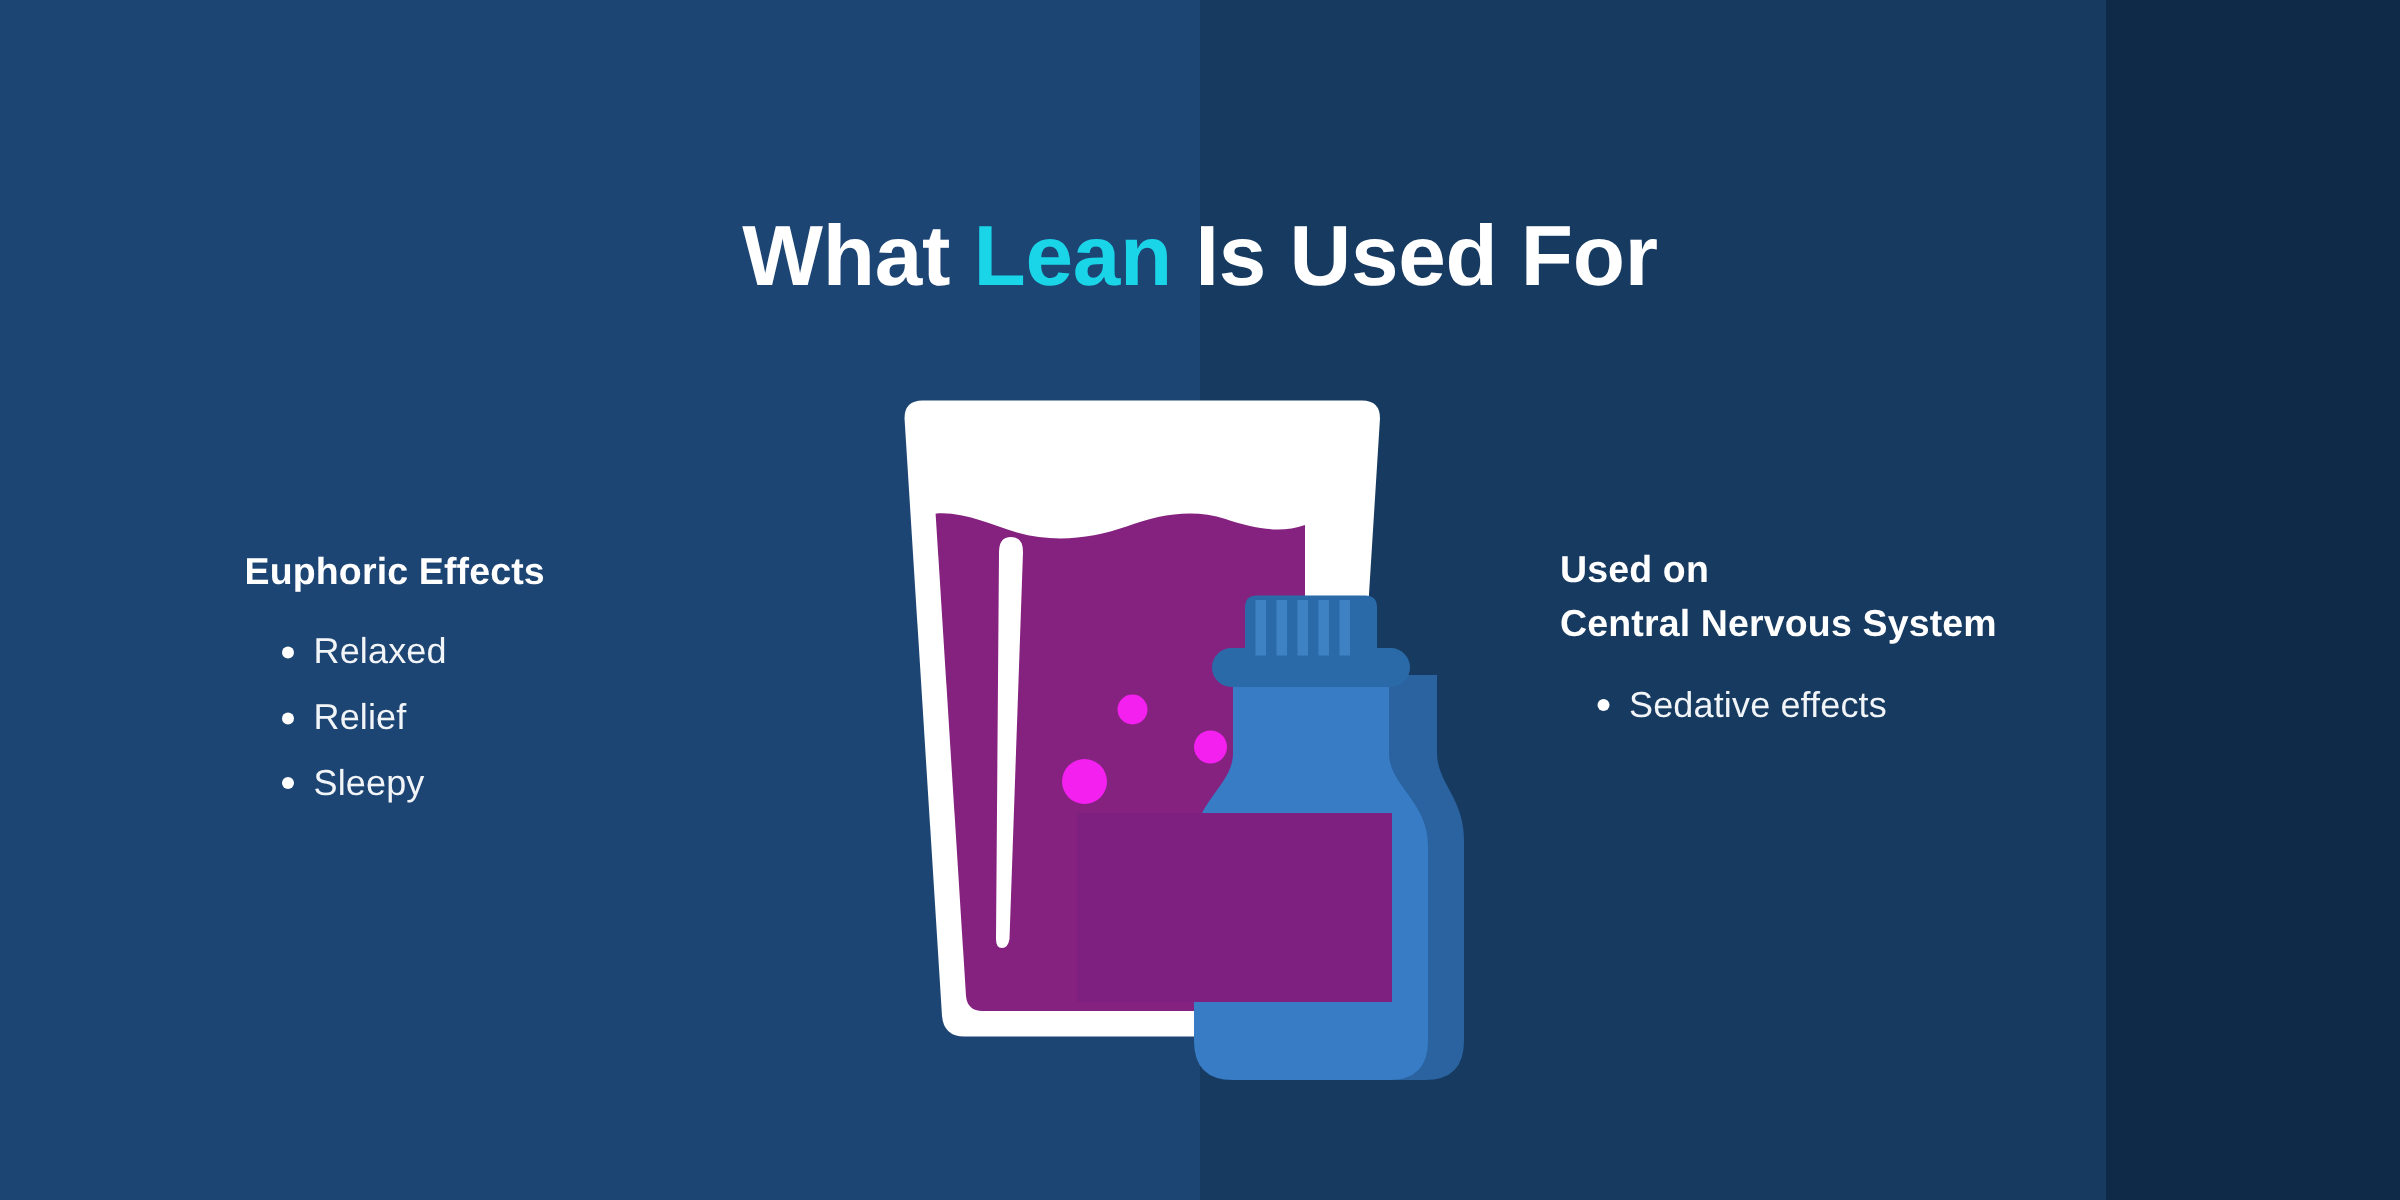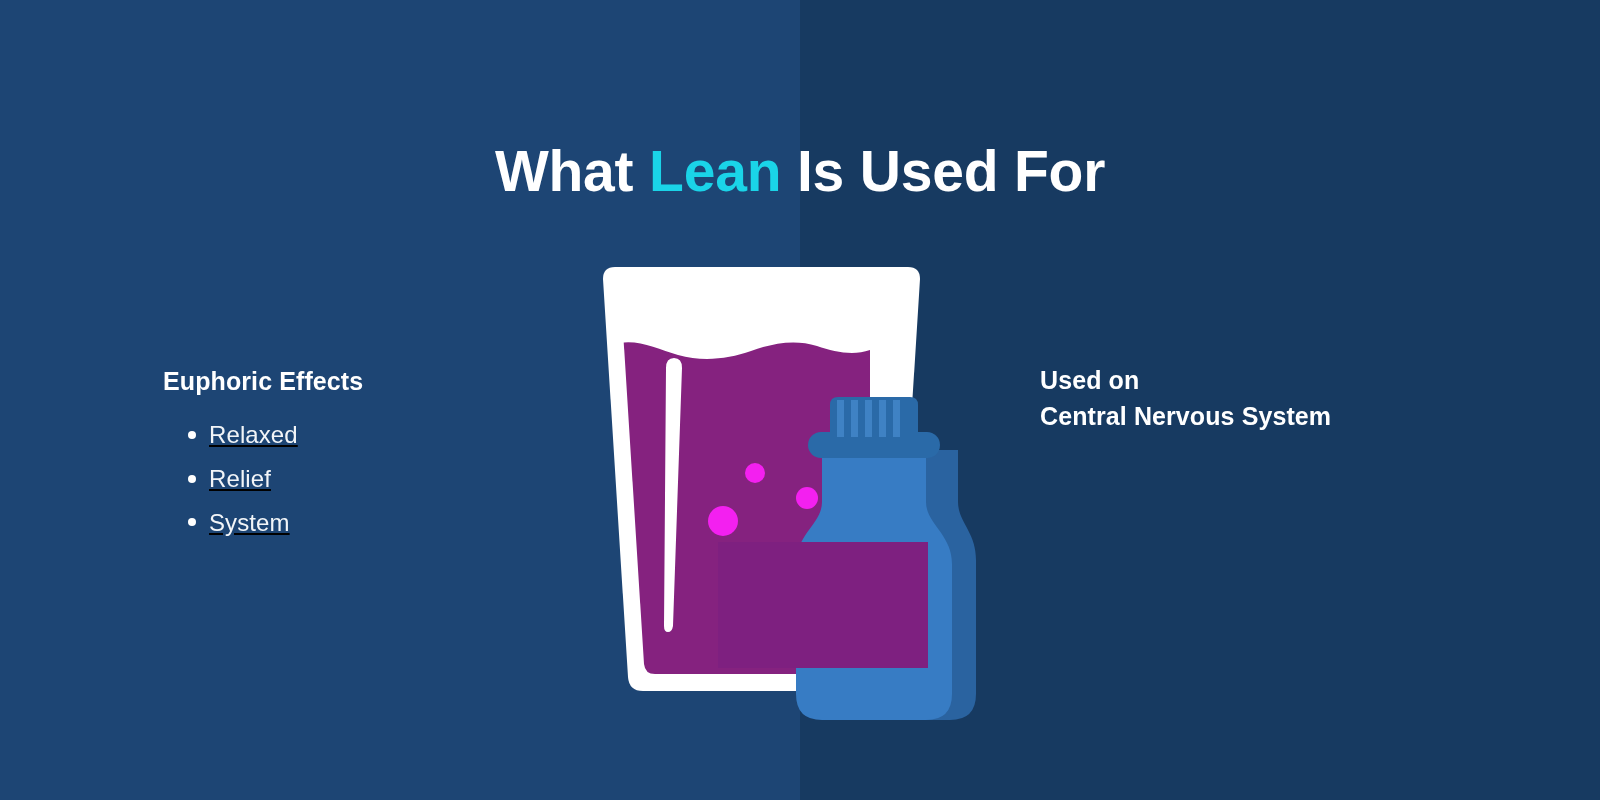--- a/index.html
+++ b/index.html
@@ -3,21 +3,21 @@
 <meta charset="utf-8">
 <title>Lean Infographic</title>
 <style>
   html, body {
     margin: 0;
     padding: 0;
     background: #0f2a48;
   }
   .stage {
     position: relative;
-    width: 1600px;
+    width: 1404px;
     height: 800px;
     overflow: hidden;
     font-family: "Liberation Sans", "DejaVu Sans", sans-serif;
     -webkit-font-smoothing: antialiased;
   }
 
   
   .bg-left, .bg-right {
     position: absolute;
     top: 0;
@@ -53,21 +53,20 @@
     font-size: 25px;
     font-weight: 700;
     color: #ffffff;
     line-height: 1.45;
     letter-spacing: 0.1px;
   }
   .panel ul {
     margin: 14px 0 0 0;
     padding-left: 46px;
     list-style: none;
-    text-decoration: underline;
   }
   .panel-right ul { padding-left: 46px; }
   .panel li {
     position: relative;
     font-size: 24px;
     font-weight: 400;
     color: #f2f5f8;
     line-height: 1.82;
     letter-spacing: 0.1px;
   }
@@ -104,30 +103,31 @@
 
   <div class="title">
     <span>What </span><span class="hl">Lean</span><span> Is Used For</span>
   </div>
 
   <div class="panel panel-left">
     <h2>Euphoric Effects</h2>
     <ul>
       <li>Relaxed</li>
       <li>Relief</li>
-      <li>System</li>
+      <li>Sleepy</li>
     </ul>
   </div>
 
   <div class="panel panel-right">
     <h2>
       <span>Used on</span><br>
       <span>Central Nervous System</span>
     </h2>
     <ul>
+      <li>Sedative effects</li>
     </ul>
   </div>
 
   <div class="art">
     <svg width="420" height="500" viewBox="0 0 420 500" xmlns="http://www.w3.org/2000/svg">
 
       <g>
 
         <path fill="#ffffff" d="M13,29
                  q0,-12 12,-12

